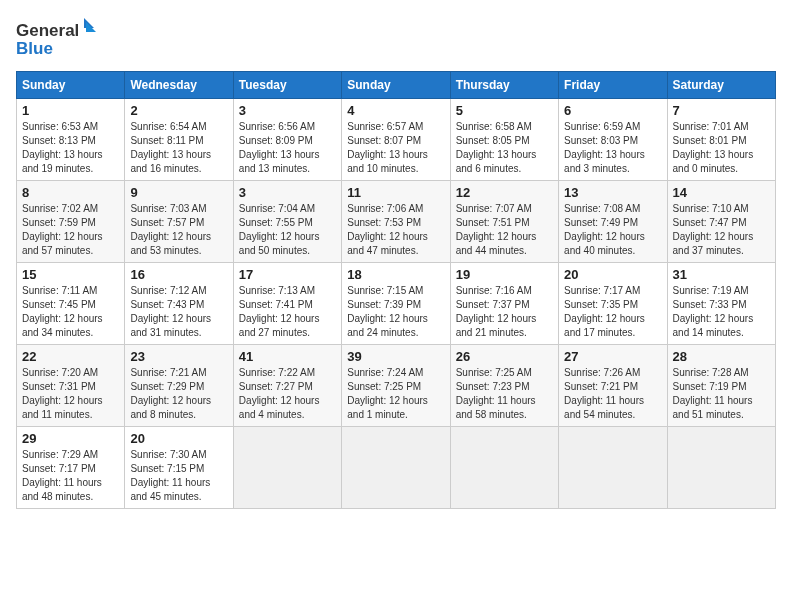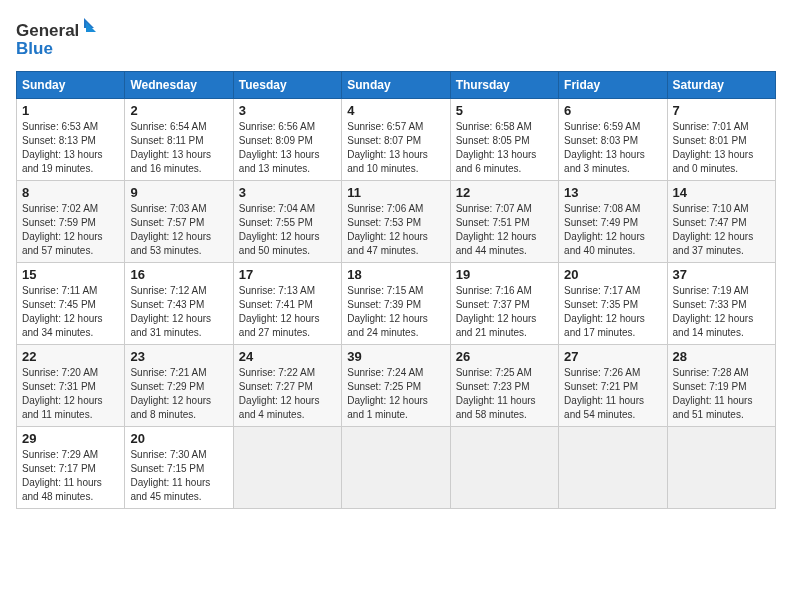--- a/index.html
+++ b/index.html
@@ -187,35 +187,35 @@
           </td>
           <td>
             <span class="day-num">19</span>
             <div class="day-info">Sunrise: 7:16 AM<br>Sunset: 7:37 PM<br>Daylight: 12 hours<br>and 21 minutes.</div>
           </td>
           <td>
             <span class="day-num">20</span>
             <div class="day-info">Sunrise: 7:17 AM<br>Sunset: 7:35 PM<br>Daylight: 12 hours<br>and 17 minutes.</div>
           </td>
           <td>
-            <span class="day-num">37</span>
+            <span class="day-num">31</span>
             <div class="day-info">Sunrise: 7:19 AM<br>Sunset: 7:33 PM<br>Daylight: 12 hours<br>and 14 minutes.</div>
           </td>
         </tr>
         <tr>
           <td>
             <span class="day-num">22</span>
             <div class="day-info">Sunrise: 7:20 AM<br>Sunset: 7:31 PM<br>Daylight: 12 hours<br>and 11 minutes.</div>
           </td>
           <td>
             <span class="day-num">23</span>
             <div class="day-info">Sunrise: 7:21 AM<br>Sunset: 7:29 PM<br>Daylight: 12 hours<br>and 8 minutes.</div>
           </td>
           <td>
-            <span class="day-num">24</span>
+            <span class="day-num">41</span>
             <div class="day-info">Sunrise: 7:22 AM<br>Sunset: 7:27 PM<br>Daylight: 12 hours<br>and 4 minutes.</div>
           </td>
           <td>
             <span class="day-num">39</span>
             <div class="day-info">Sunrise: 7:24 AM<br>Sunset: 7:25 PM<br>Daylight: 12 hours<br>and 1 minute.</div>
           </td>
           <td>
             <span class="day-num">26</span>
             <div class="day-info">Sunrise: 7:25 AM<br>Sunset: 7:23 PM<br>Daylight: 11 hours<br>and 58 minutes.</div>
           </td>

